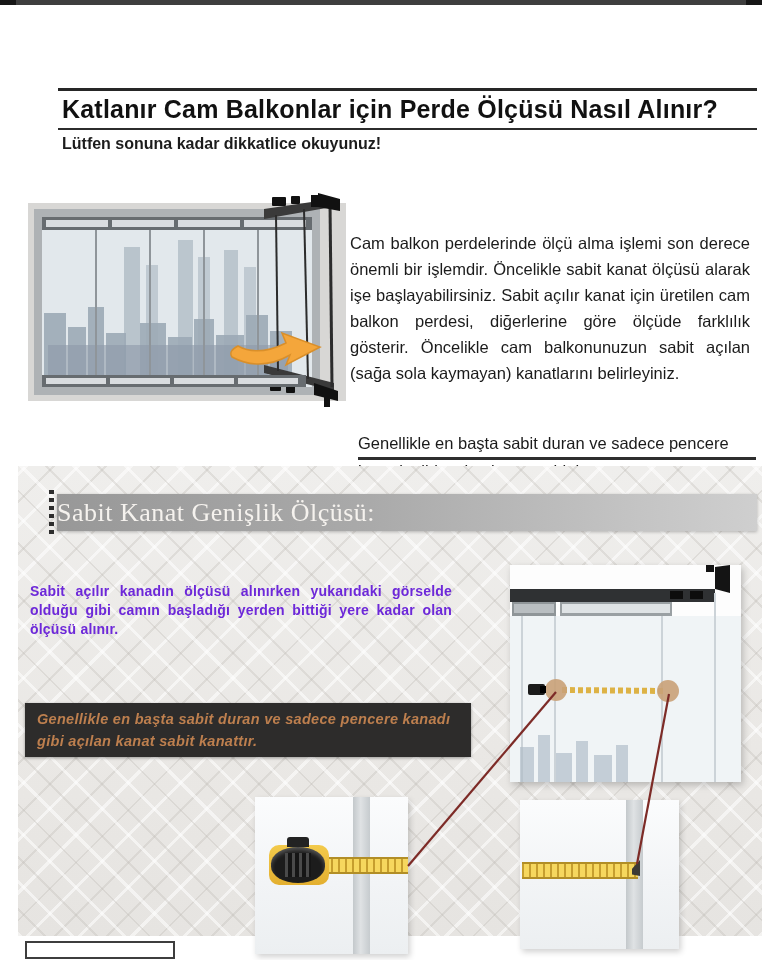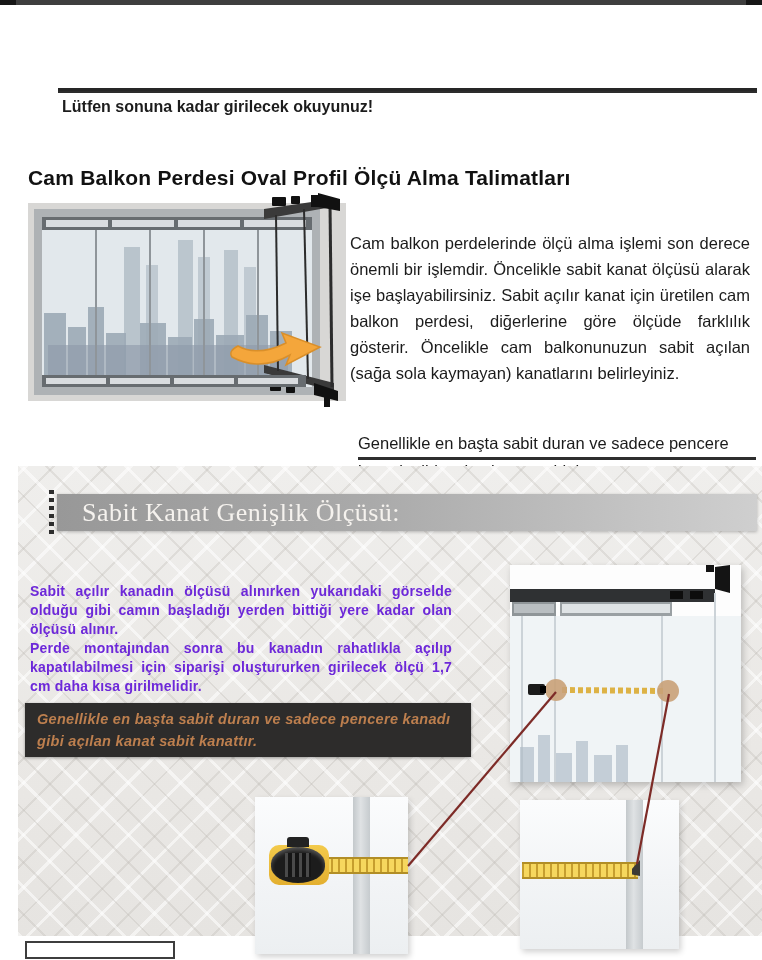--- a/index.html
+++ b/index.html
@@ -61,21 +61,21 @@
     background:linear-gradient(90deg,#989898 0%,#aaaaaa 45%,#c2c2c2 80%,#cfcfcf 100%);
     box-shadow:0 1px 3px rgba(0,0,0,.25);
     display:flex;align-items:center;
   }
   .banner::before{
     content:"";position:absolute;left:-8px;top:-4px;bottom:-4px;width:5px;
     background:repeating-linear-gradient(180deg,#2d2d2d 0 4px,rgba(0,0,0,0) 4px 8px);
   }
   .banner-text{
     font-family:"Liberation Serif","DejaVu Serif",serif;
-    font-size:26px;color:#f5f2ee;padding-left:25px;letter-spacing:0.5px;
+    font-size:26px;color:#f5f2ee;padding-left:0;letter-spacing:0.5px;
   }
   .note-line{position:absolute;left:76px;top:535px;width:660px;font-size:15px;color:#a03f3a;}
   .note-label{font-weight:700;font-style:italic;color:#8e322e;}
   .body-text{
     position:absolute;left:30px;top:582px;width:422px;
     font-size:14px;line-height:19px;font-weight:700;letter-spacing:0.2px;
     text-align:justify;color:#6d28d9;
   }
   .body-text p{margin:0;}
   .dark-box{
@@ -147,25 +147,25 @@
 </head>
 <body>
 
 <div class="page">
 
   <div class="top-line"></div>
 
 
   <div class="title-block">
     <div class="rule-top"></div>
+    <div class="main-title">Katlanır Cam Balkonlar için Perde Ölçüsü Nasıl Alınır?</div>
     <div class="rule-mid"></div>
-    <div class="subtitle">Lütfen sonuna kadar girilecek okuyunuz!</div>
-  </div>
-
-  <div class="section-heading">Cam Balkon Perdesi Oval Profil Ölçü Alma Talimatları</div>
+    <div class="subtitle">Lütfen sonuna kadar dikkatlice okuyunuz!</div>
+  </div>
+
 
   <div class="balcony-figure">
     <svg width="318" height="214" viewBox="0 0 318 214">
 
       <rect x="6" y="14" width="286" height="186" fill="#aeb2b5"></rect>
       <rect x="14" y="22" width="270" height="170" fill="#e2e8ec"></rect>
 
       <rect x="14" y="22" width="270" height="13" fill="#676c70"></rect>
       <rect x="18" y="25" width="62" height="7" fill="#d9dcdf"></rect>
       <rect x="84" y="25" width="62" height="7" fill="#d9dcdf"></rect>
@@ -240,21 +240,20 @@
 
   <div class="gray-section"></div>
 
   <div class="banner">
     <span class="banner-text">Sabit Kanat Genişlik Ölçüsü:</span>
   </div>
 
 
   <div class="body-text">
     <p>Sabit açılır kanadın ölçüsü alınırken yukarıdaki görselde olduğu gibi camın başladığı yerden bittiği yere kadar olan ölçüsü alınır.</p>
-    <p>Perde montajından sonra bu kanadın rahatlıkla açılıp kapatılabilmesi için siparişi oluştururken girilecek ölçü 1,7 cm daha kısa girilmelidir.</p>
   </div>
 
   <div class="dark-box">
     <div class="dark-box-text">Genellikle en başta sabit duran ve sadece pencere kanadı gibi açılan kanat sabit kanattır.</div>
   </div>
 
   <div class="window-figure">
     <svg width="231" height="217" viewBox="0 0 231 217">
       <rect x="0" y="0" width="231" height="217" fill="#fdfdfd"></rect>
 

